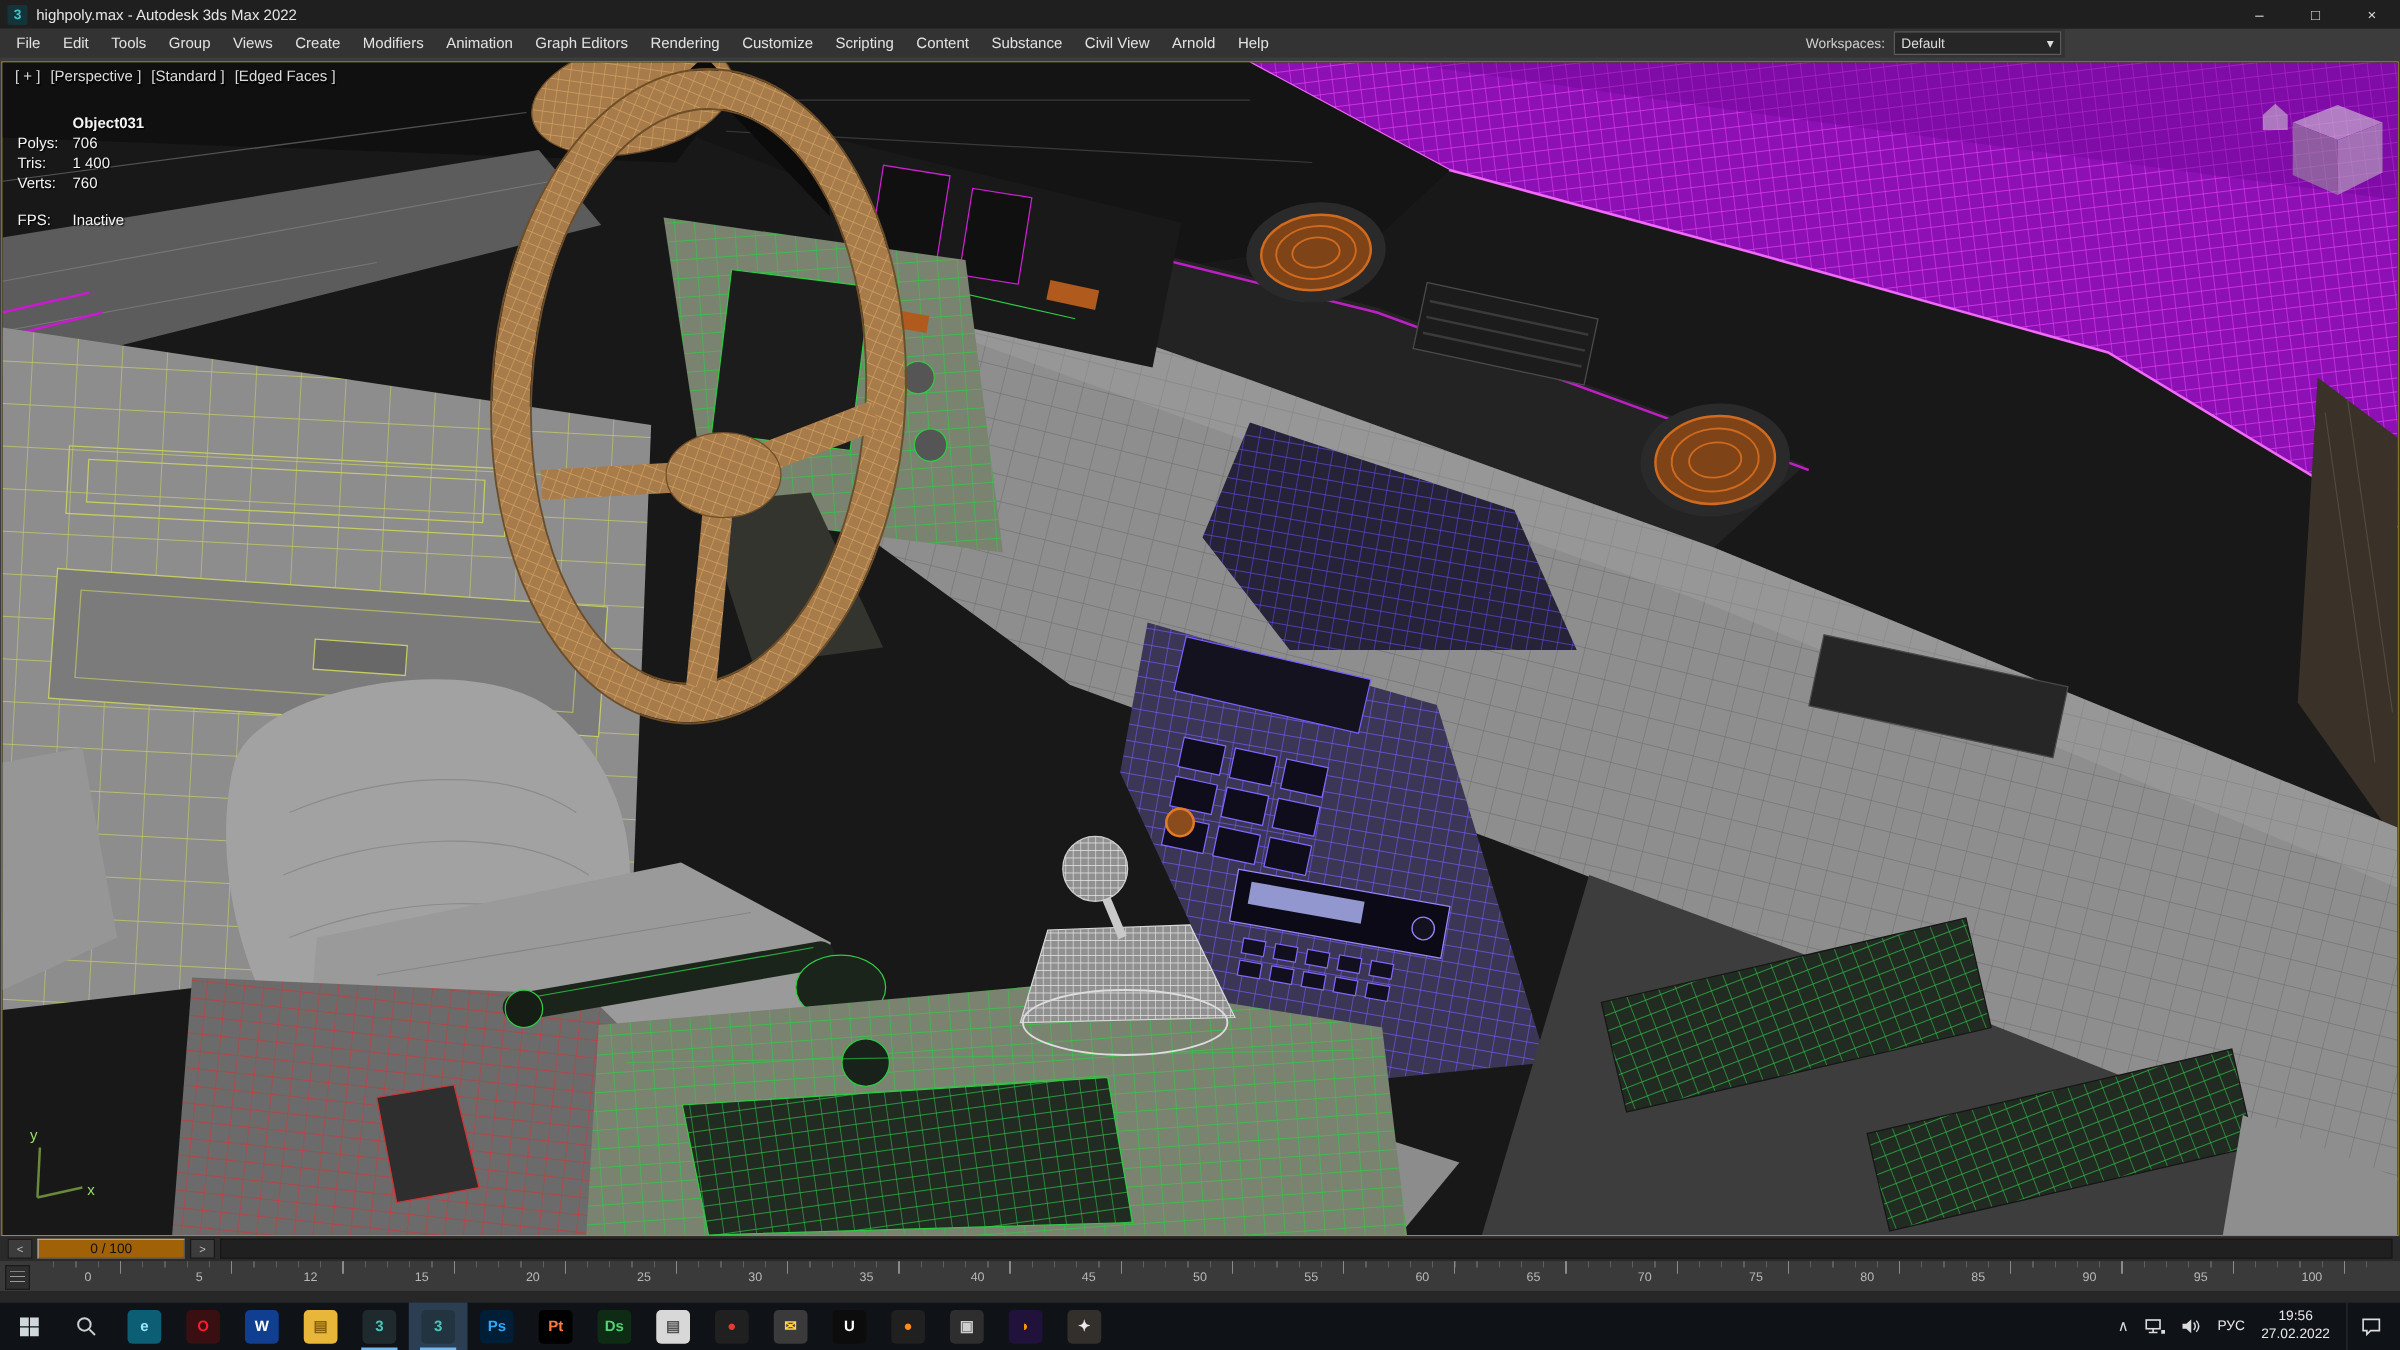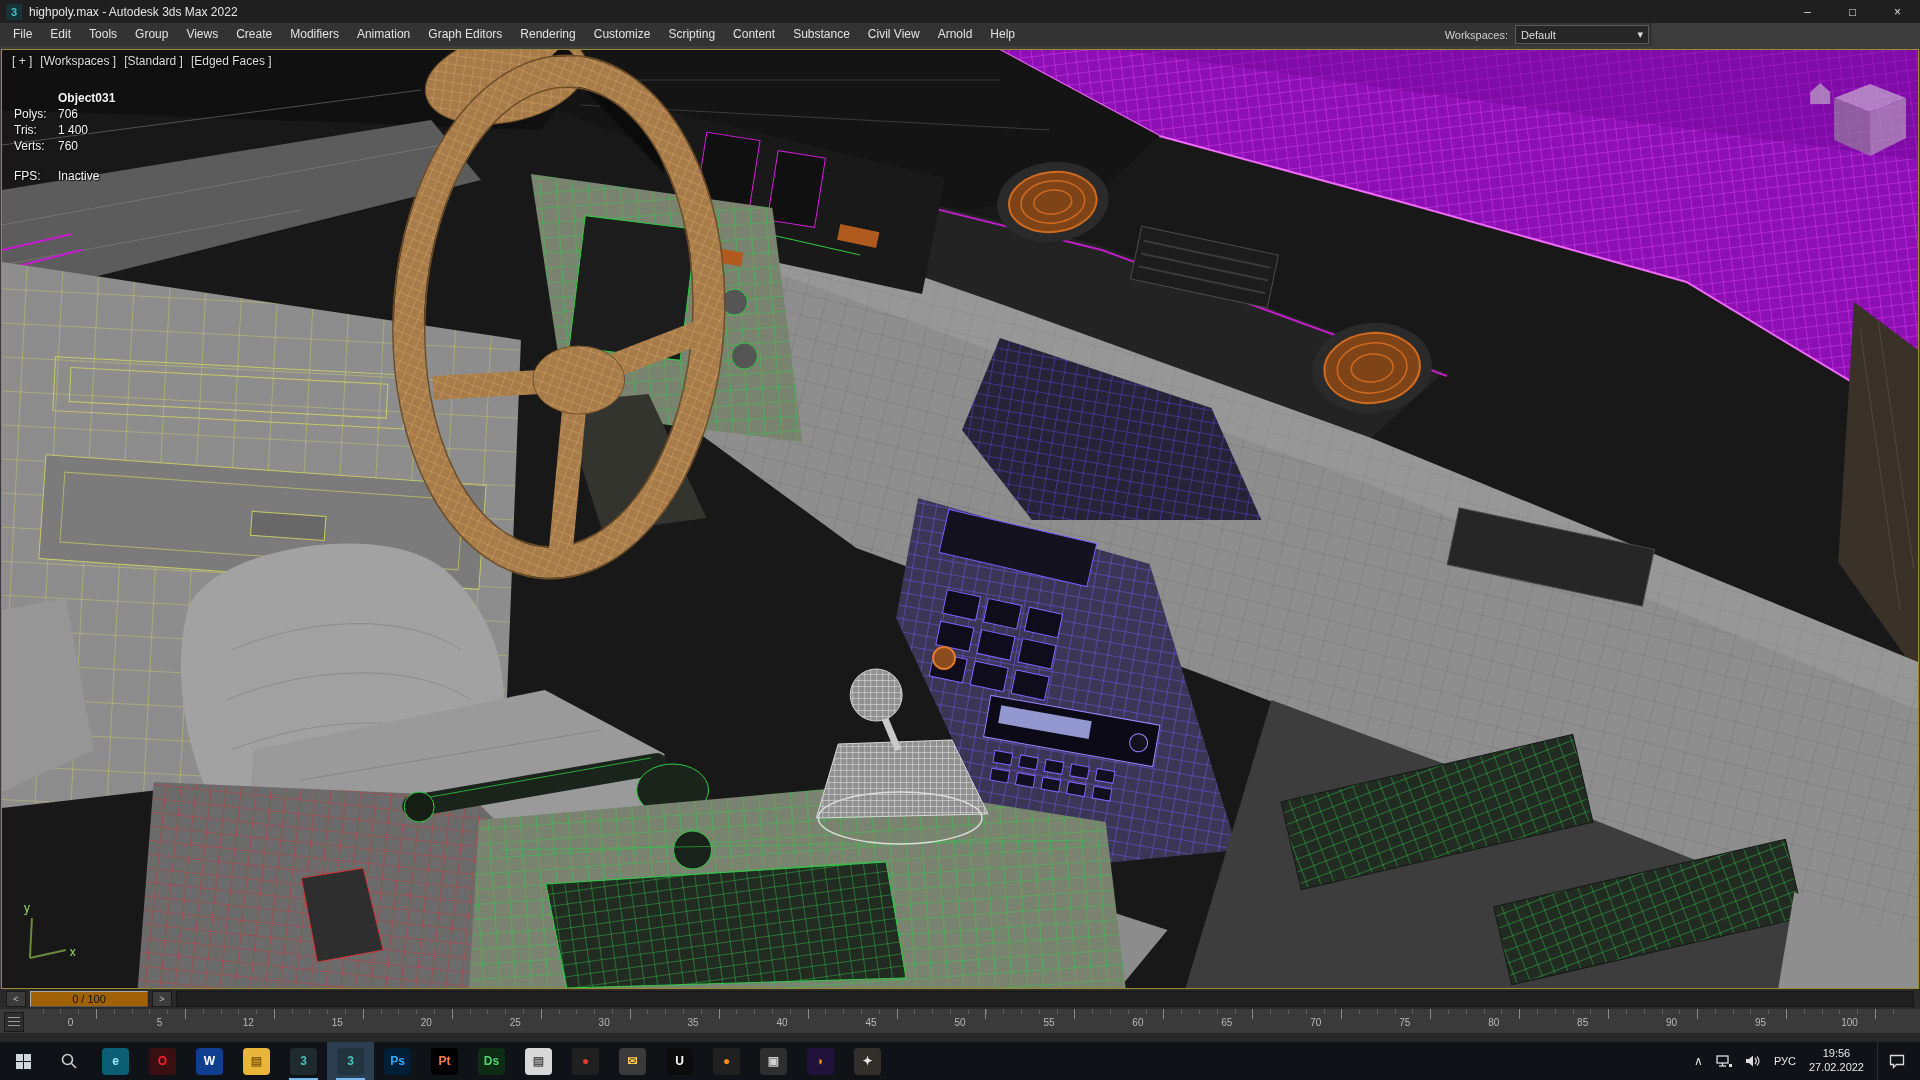--- a/index.html
+++ b/index.html
@@ -358,21 +358,21 @@
   <g opacity="0.55" transform="translate(1828,22)">
     <polygon points="8,26 44,12 80,26 44,40" fill="#dadada"></polygon>
     <polygon points="8,26 44,40 44,84 8,68" fill="#9d9d9d"></polygon>
     <polygon points="44,40 80,26 80,66 44,84" fill="#c0c0c0"></polygon>
     <path d="M-16,20 l10,-9 10,9 v12 h-20 z" fill="#cfcfcf"></path>
   </g>
 </svg>
 
   <div class="vp-label">
     <span>[ + ]</span>
-    <span>[Workspaces ]</span>
+    <span>[Perspective ]</span>
     <span>[Standard ]</span>
     <span>[Edged Faces ]</span>
   </div>
 
   <div class="stats">
     <div class="objname">Object031</div>
     <div>
 
     <div class="row">
           <span class="lbl">Polys:</span>

